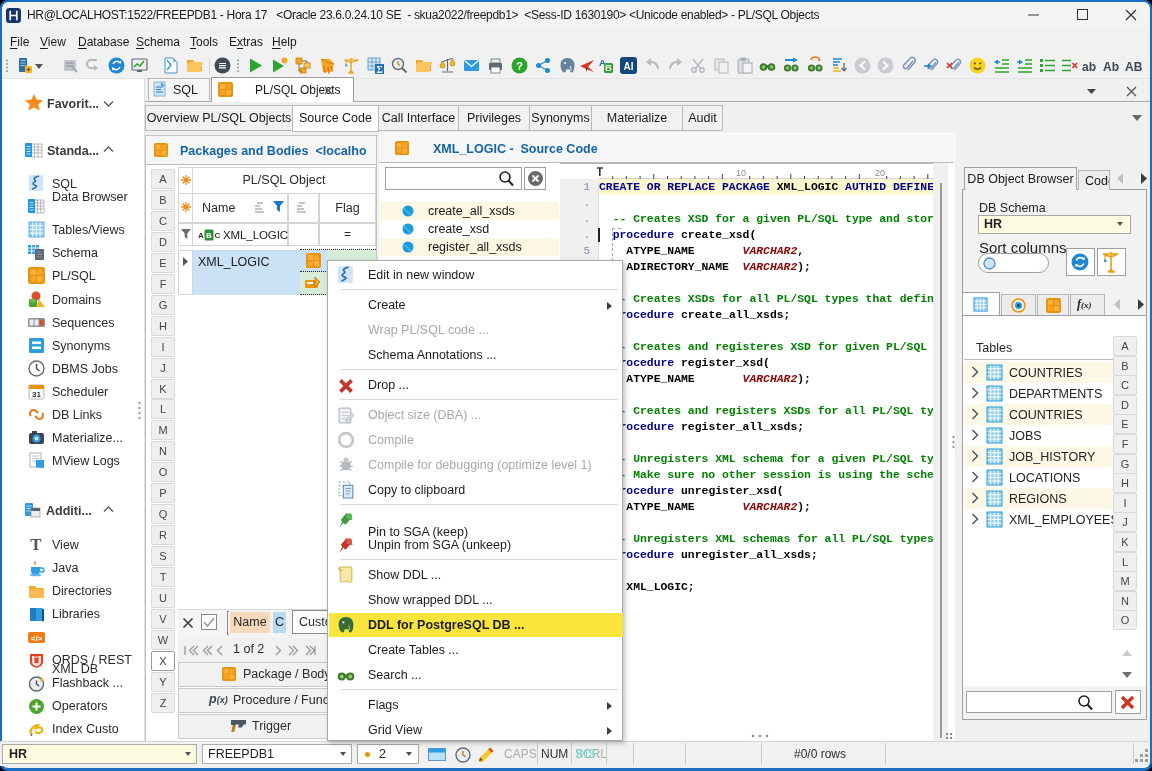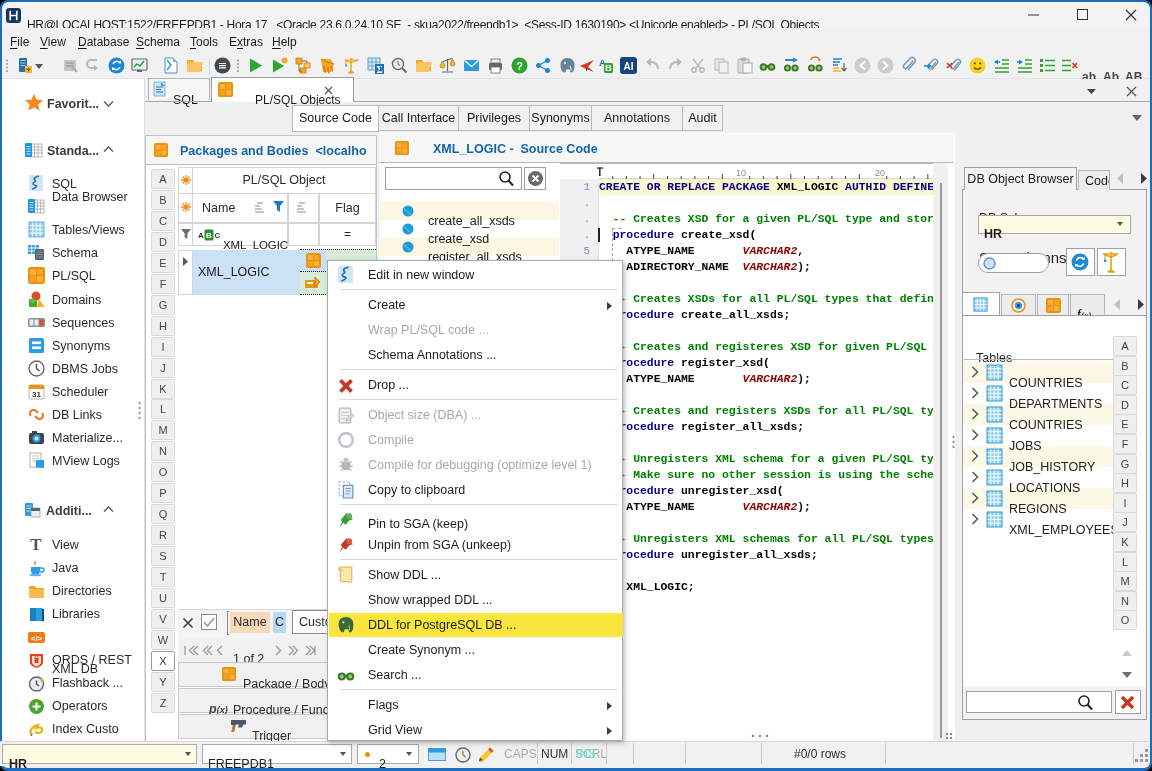--- a/index.html
+++ b/index.html
@@ -1,21 +1,21 @@
 <!DOCTYPE html>
 <html><head>
 <meta charset="utf-8">
 <style>
 *{margin:0;padding:0;box-sizing:border-box;}
 html,body{width:1152px;height:771px;overflow:hidden;}
 body{font-family:"Liberation Sans",sans-serif;background:#000;position:relative;}
 #win{position:absolute;left:0;top:0;width:1152px;height:771px;background:#1b6dc1;border-radius:8px;}
 #inner{position:absolute;left:2px;top:2px;width:1148px;height:766px;background:#f0f0f0;border-radius:7px 7px 6px 6px;overflow:hidden;}
 .abs{position:absolute;}
-.txt{position:absolute;white-space:nowrap;color:#1a1a1a;margin-top:10px;}
+.txt{position:absolute;white-space:nowrap;color:#1a1a1a;}
 svg{position:absolute;overflow:visible;}
 
 #titlebar{left:0;top:0;width:1148px;height:26px;background:#f3f3f3;}
 
 #menubar{left:0;top:26px;width:1148px;height:26px;background:#f1f1f1;}
 .menuitem{position:absolute;top:7px;font-size:12px;color:#1a1a1a;}
 .menuitem u{text-decoration:underline;text-underline-offset:2px;}
 
 #toolbar{left:0;top:52px;width:1148px;height:25px;background:#f1f1f1;border-bottom:1px solid #e3e3e3;}
 .ic{position:absolute;top:3px;width:17px;height:17px;}
@@ -508,25 +508,26 @@
           <path d="M2 14l3-2-1.5 3z" fill="#3d464e"></path>
         </svg>
 <svg class="abs" style="left:135px;top:399px" width="5" height="20" viewBox="0 0 5 20">
           <circle cx="2.5" cy="2" r="1.2" fill="#9a9a9a"></circle>
           <circle cx="2.5" cy="7" r="1.2" fill="#9a9a9a"></circle>
           <circle cx="2.5" cy="12" r="1.2" fill="#9a9a9a"></circle>
           <circle cx="2.5" cy="17" r="1.2" fill="#9a9a9a"></circle>
         </svg>
 </div>
 
+<div class="stab" style="left:143px;width:148px">Overview PL/SQL Objects</div>
 <div class="stab" style="left:290px;width:87px;background:#fff;height:27px;z-index:2">Source Code</div>
 <div class="stab" style="left:376px;width:81px">Call Interface</div>
 <div class="stab" style="left:456px;width:72px">Privileges</div>
 <div class="stab" style="left:527px;width:63px">Synonyms</div>
-<div class="stab" style="left:589px;width:92px">Annotations</div>
+<div class="stab" style="left:589px;width:92px">Materialize</div>
 <div class="stab" style="left:680px;width:41px">Audit</div>
 
 <div class="abs" style="left:143px;top:129px;width:1005px;height:612px;background:#f0f0f0"></div>
 
 <div class="panel" style="left:143px;top:133px;width:232px;height:622px"></div>
 <div class="abs" style="left:144px;top:134px;width:230px;height:29px;background:#f6f6f6;border-bottom:1px solid #b9b9b9"></div>
 <svg class="abs" style="left:152px;top:141px" width="14" height="14" viewBox="0 0 15 15">
         <rect x="0" y="0" width="15" height="15" rx="2" fill="#e8940c"></rect>
         <rect x="2" y="2" width="5" height="5" fill="#fbb040"></rect>
         <rect x="8" y="2" width="5" height="5" fill="#f9a228"></rect>
@@ -993,45 +994,45 @@
           <circle cx="8.5" cy="4" r="2.5" fill="#c3c7cb"></circle>
           <path d="M3 5l3 2M14 5l-3 2M2 9.5h3M15 9.5h-3M3.5 14l3-2M13.5 14l-3-2" stroke="#b4b9be" stroke-width="1.2"></path>
         </svg>
 <div class="mi" style="top:222px">Copy to clipboard</div>
 <svg class="mic" style="top:220px" viewBox="0 0 17 17">
           <rect x="2" y="1" width="10" height="13" fill="#fff" stroke="#8aa8c8" stroke-width="1" stroke-dasharray="2 1.5"></rect>
           <path d="M6 4h9v12H6z" fill="#dceafa" stroke="#5b87b8" stroke-width="1"></path>
           <path d="M8 7h5M8 9.5h5M8 12h4" stroke="#7aa2cc" stroke-width="1"></path>
         </svg>
 <div class="msep" style="top:243px"></div>
-<div class="mi" style="top:256px">Pin to SGA (keep)</div>
+<div class="mi" style="top:264px">Pin to SGA (keep)</div>
 <svg class="mic" style="top:250px" viewBox="0 0 17 17">
           <path d="M9 2l6 6-3 .5L8 13l-2-2-4 5 3-6-1.5-1.5z" fill="#3a9a3a"></path>
           <circle cx="11.5" cy="5" r="2.8" fill="#55b855"></circle>
         </svg>
 <div class="mi" style="top:277px">Unpin from SGA (unkeep)</div>
 <svg class="mic" style="top:275px" viewBox="0 0 17 17">
           <path d="M9 2l6 6-3 .5L8 13l-2-2-4 5 3-6-1.5-1.5z" fill="#c0392b"></path>
           <circle cx="11.5" cy="5" r="2.8" fill="#d95b4a"></circle>
         </svg>
 <div class="msep" style="top:298px"></div>
 <div class="mi" style="top:307px">Show DDL ...</div>
 <svg class="mic" style="top:305px" viewBox="0 0 17 17">
           <path d="M3 1h11v13c0 2-2 2-3 1s-8 1-8-1z" fill="#f7e8a8" stroke="#c8a83c" stroke-width="0.8"></path>
           <path d="M3 1c-2 0-2 3 0 3h2" fill="#e8cd7a" stroke="#c8a83c" stroke-width="0.8"></path>
         </svg>
 <div class="mi" style="top:332px">Show wrapped DDL ...</div>
 <div class="abs" style="left:1px;top:352px;width:294px;height:24px;background:#f9e53c"></div>
-<div class="mi" style="top:357px;font-weight:normal;z-index:2">DDL for PostgreSQL DB ...</div>
+<div class="mi" style="top:357px;font-weight:bold;z-index:2">DDL for PostgreSQL DB ...</div>
 <svg class="mic" style="top:355px;z-index:2" viewBox="0 0 17 17">
           <path d="M8.5 1C4 1 1.5 4 1.5 8c0 4 2 7.5 4 7.5 1.5 0 1.5-1.5 1.5-3h4c0 1.5 0 3 1.5 3 2 0 3-3.5 3-7.5 0-4-2.5-7-7-7z" fill="#3a6a3a"></path>
           <circle cx="6" cy="6" r="1" fill="#fff"></circle>
           <path d="M11 9c1 1.5 1 3 1 4.5" stroke="#8fce6f" stroke-width="1" fill="none"></path>
         </svg>
-<div class="mi" style="top:382px">Create Synonym ...</div>
+<div class="mi" style="top:382px">Create Tables ...</div>
 <div class="mi" style="top:407px">Search ...</div>
 <svg class="mic" style="top:406px" viewBox="0 0 17 17">
           <circle cx="4.5" cy="9" r="3.8" fill="#3d7a2e"></circle>
           <circle cx="12.5" cy="9" r="3.8" fill="#3d7a2e"></circle>
           <circle cx="4.5" cy="9" r="1.8" fill="#8fce6f"></circle>
           <circle cx="12.5" cy="9" r="1.8" fill="#8fce6f"></circle>
           <path d="M7 7h3v3H7z" fill="#3d7a2e"></path>
         </svg>
 <div class="msep" style="top:428px"></div>
 <div class="mi" style="top:437px">Flags</div>

